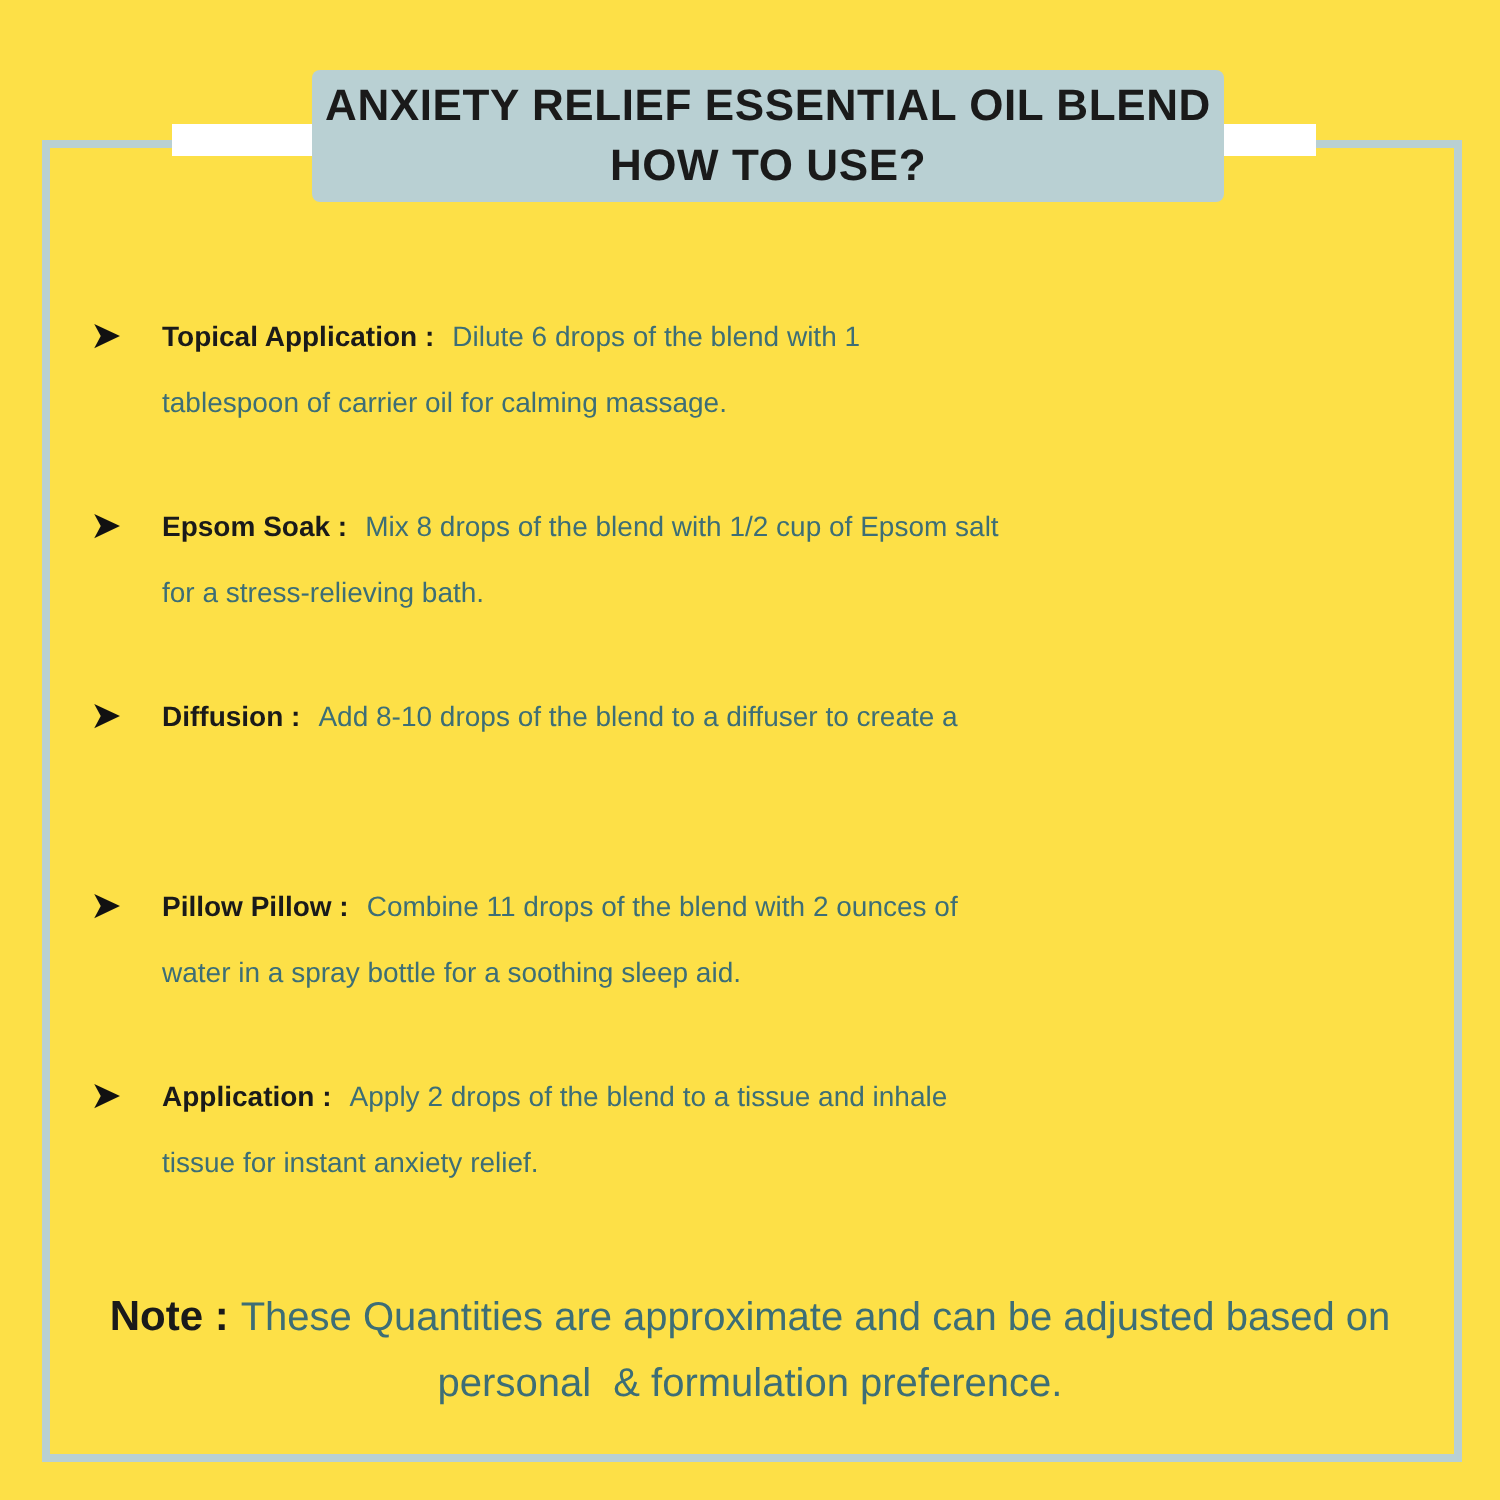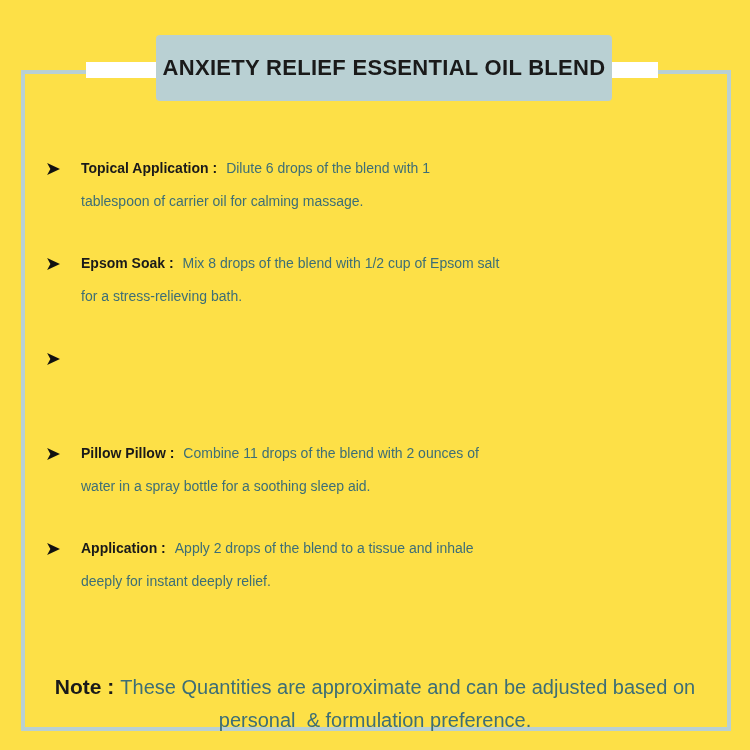--- a/index.html
+++ b/index.html
@@ -63,21 +63,21 @@
     line-height:33px;
   }
   .item-label {
     font-weight:bold;
     color:#1a1a1a;
     margin-right:9px;
   }
   .desc { color:#3d6e76; }
   .note-section {
     position:absolute;
-    left:42px; top:670px;
+    left:42px; top:642px;
     width:666px;
     text-align:center;
     font-size:20px;
     line-height:33px;
   }
   .note-label {
     font-weight:bold;
     color:#1a1a1a;
     font-size:21px;
     margin-right:6px;
@@ -87,20 +87,21 @@
 </head>
 <body>
 
 <div class="page">
 
   <div class="frame"></div>
   <div class="frame-mask"></div>
 
   <div class="header-banner">
     <div>ANXIETY RELIEF ESSENTIAL OIL BLEND</div>
+    <div>HOW TO USE?</div>
   </div>
 
   <div class="usage-list">
 
     <div class="usage-item">
       <span class="marker">➤</span>
       <div class="text">
         <div><span class="item-label">Topical Application :</span><span class="desc">Dilute 6 drops of the blend with 1</span></div>
         <div class="desc">tablespoon of carrier oil for calming massage.</div>
       </div>
@@ -110,36 +111,37 @@
       <span class="marker">➤</span>
       <div class="text">
         <div><span class="item-label">Epsom Soak :</span><span class="desc">Mix 8 drops of the blend with 1/2 cup of Epsom salt</span></div>
         <div class="desc">for a stress-relieving bath.</div>
       </div>
     </div>
 
     <div class="usage-item">
       <span class="marker">➤</span>
       <div class="text">
+        <div><span class="item-label">Diffusion :</span><span class="desc">Add 8-10 drops of the blend to a diffuser to create a</span></div>
       </div>
     </div>
 
     <div class="usage-item">
       <span class="marker">➤</span>
       <div class="text">
         <div><span class="item-label">Pillow Pillow :</span><span class="desc">Combine 11 drops of the blend with 2 ounces of</span></div>
         <div class="desc">water in a spray bottle for a soothing sleep aid.</div>
       </div>
     </div>
 
     <div class="usage-item">
       <span class="marker">➤</span>
       <div class="text">
         <div><span class="item-label">Application :</span><span class="desc">Apply 2 drops of the blend to a tissue and inhale</span></div>
-        <div class="desc">deeply for instant deeply relief.</div>
+        <div class="desc">tissue for instant anxiety relief.</div>
       </div>
     </div>
 
   </div>
 
   <div class="note-section">
     <div><span class="note-label">Note :</span><span class="desc">These Quantities are approximate and can be adjusted based on</span></div>
     <div class="desc note-line2">personal  &amp; formulation preference.</div>
   </div>
 

